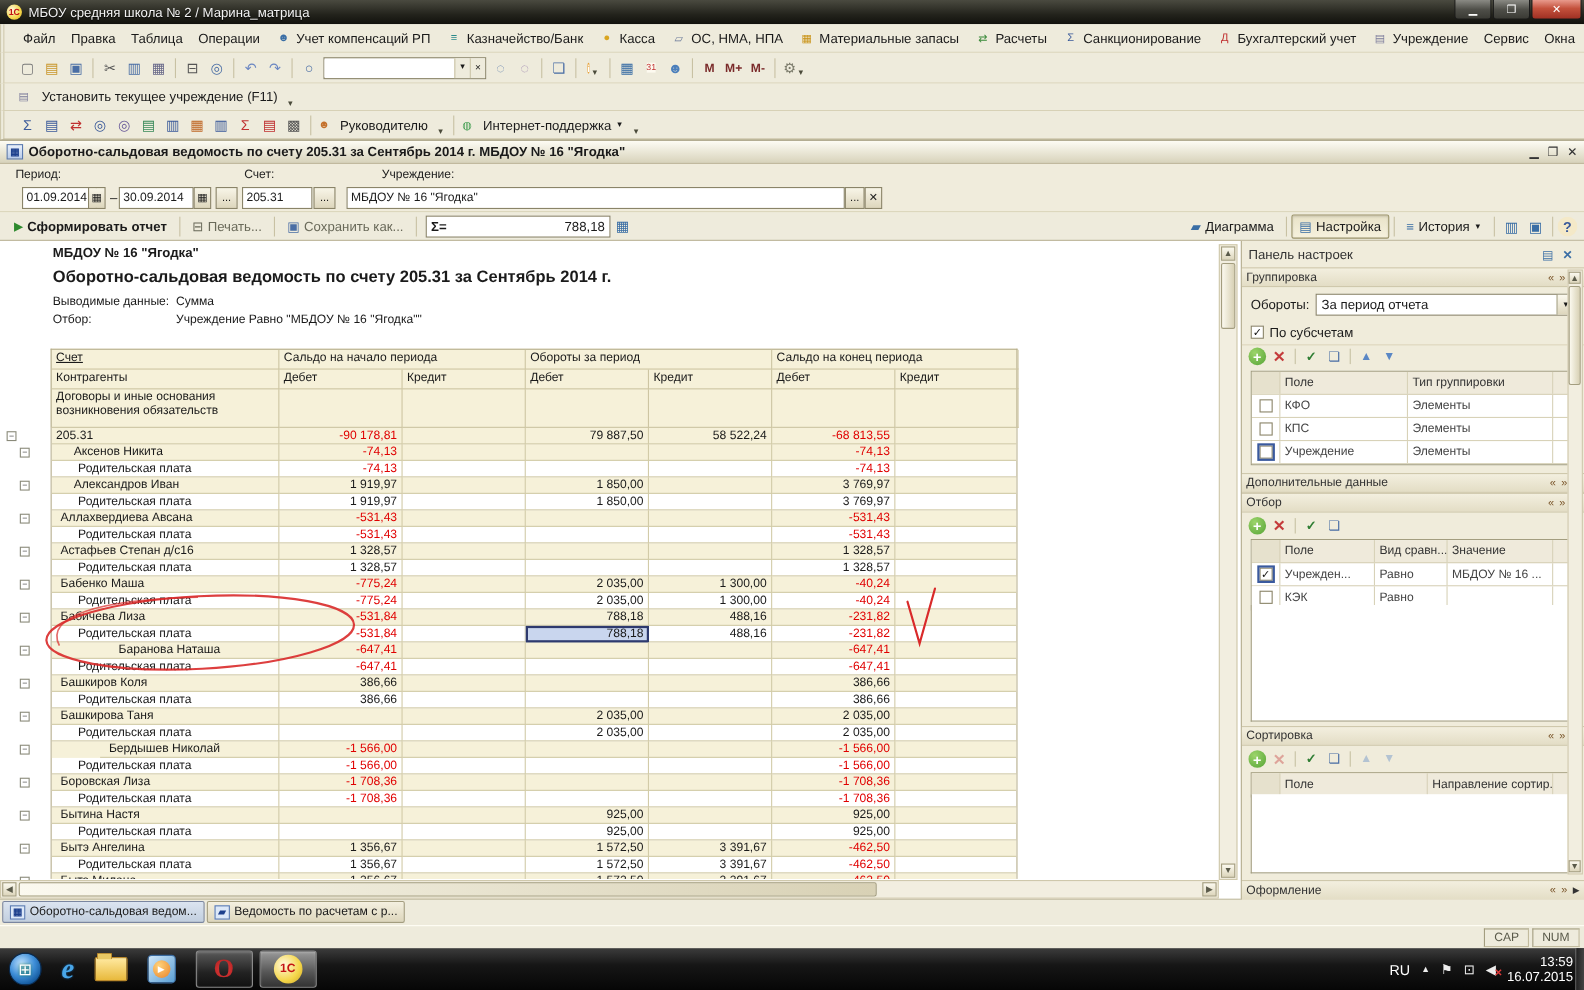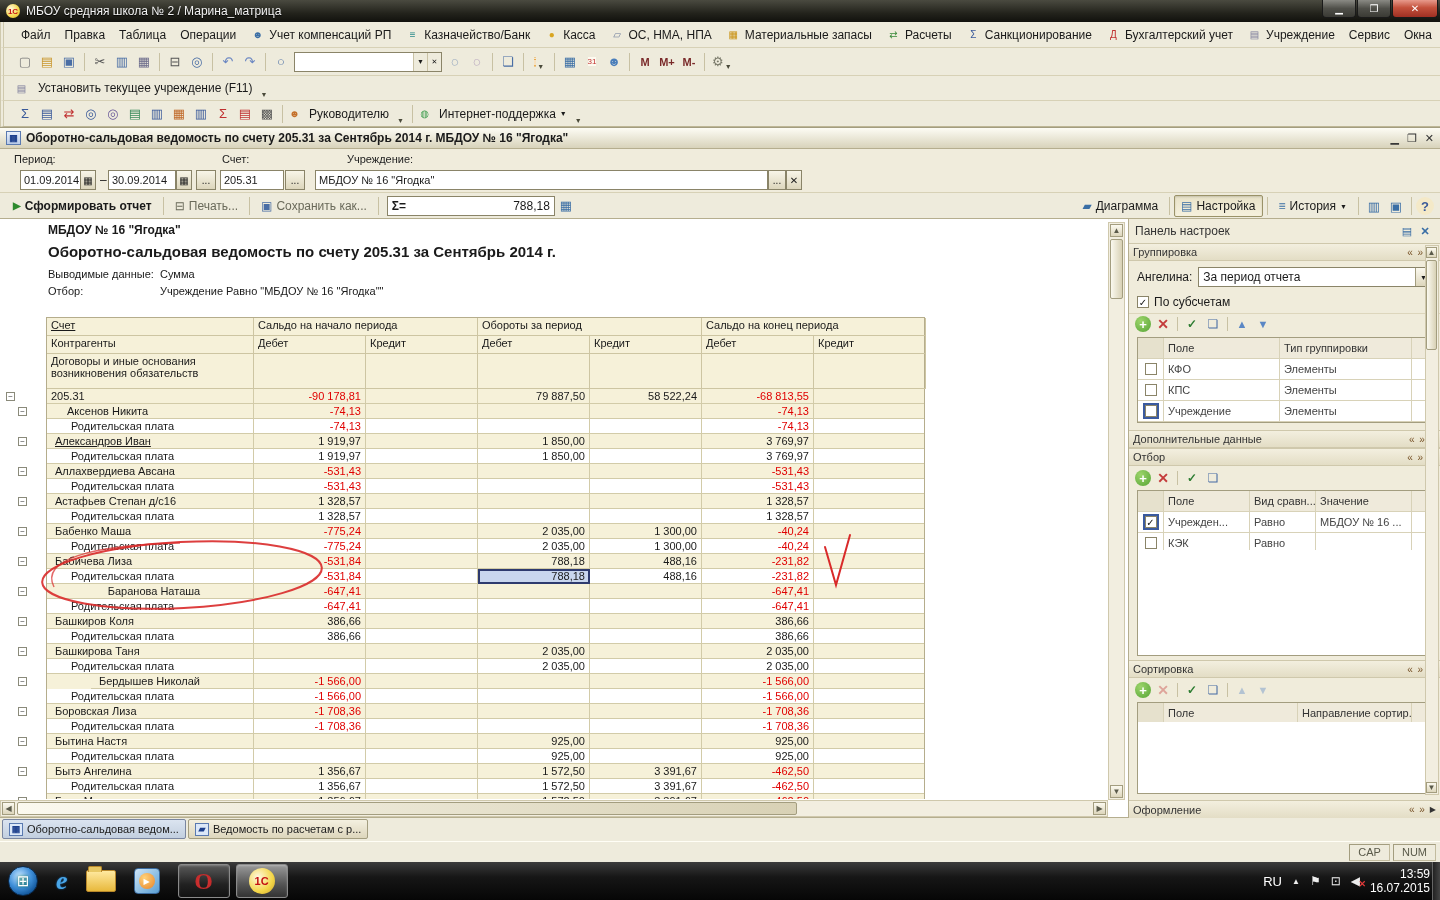--- a/index.html
+++ b/index.html
@@ -500,21 +500,21 @@
         <div class="trow">
           <div style="padding-left: 24px;">Родительская плата</div>
           <div class="num neg">-74,13</div>
           <div class="num"></div>
           <div class="num"></div>
           <div class="num"></div>
           <div class="num neg">-74,13</div>
           <div class="num"></div>
         </div>
         <div class="trow g">
-          <div style="padding-left: 8px; text-decoration: underline;">Александров Иван</div>
+          <div style="padding-left: 20px;">Александров Иван</div>
           <div class="num">1 919,97</div>
           <div class="num"></div>
           <div class="num">1 850,00</div>
           <div class="num"></div>
           <div class="num">3 769,97</div>
           <div class="num"></div>
         </div>
         <div class="trow">
           <div style="padding-left: 24px;">Родительская плата</div>
           <div class="num">1 919,97</div>
@@ -761,21 +761,21 @@
     </div>
 
     <div class="secbar">
       <span>Группировка</span>
         <span class="spacer"></span>
       <span class="secarrows">« »</span>
         <span class="sectri">▼</span>
     </div>
 
     <div style="display:flex;align-items:center;gap:6px;padding:6px 8px 4px 8px;">
-      <span style="font-size:12px;">Ангелина:</span>
+      <span style="font-size:12px;">Обороты:</span>
       <div class="combo" style="flex:1;">
         <span class="val">За период отчета</span>
         <span class="cmb">▼</span>
       </div>
     </div>
     <div style="display:flex;align-items:center;gap:5px;padding:4px 8px;border-bottom:1px solid #ddd6bc;">
       <span class="cbx" style="margin:0;">✓</span>
       <span style="font-size:12px;">По субсчетам</span>
     </div>
     <div class="ptool">

